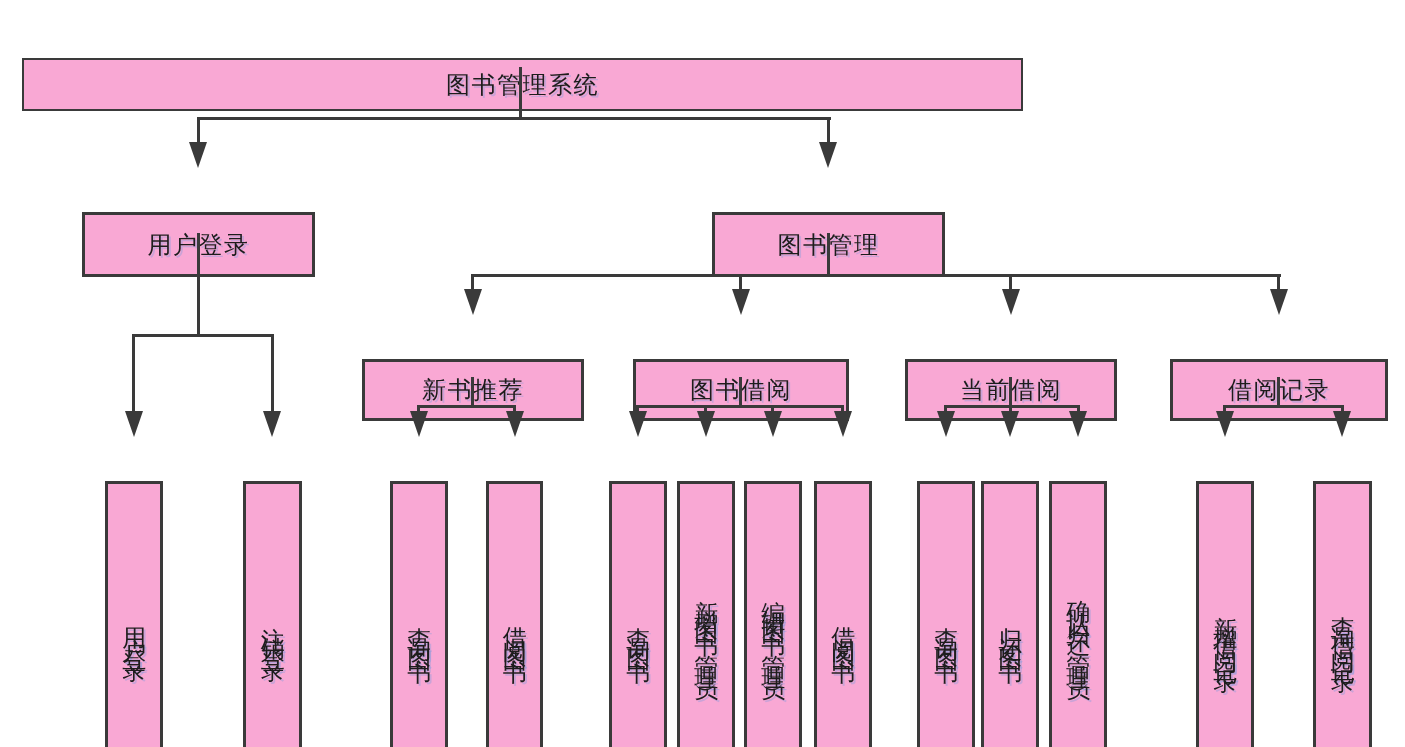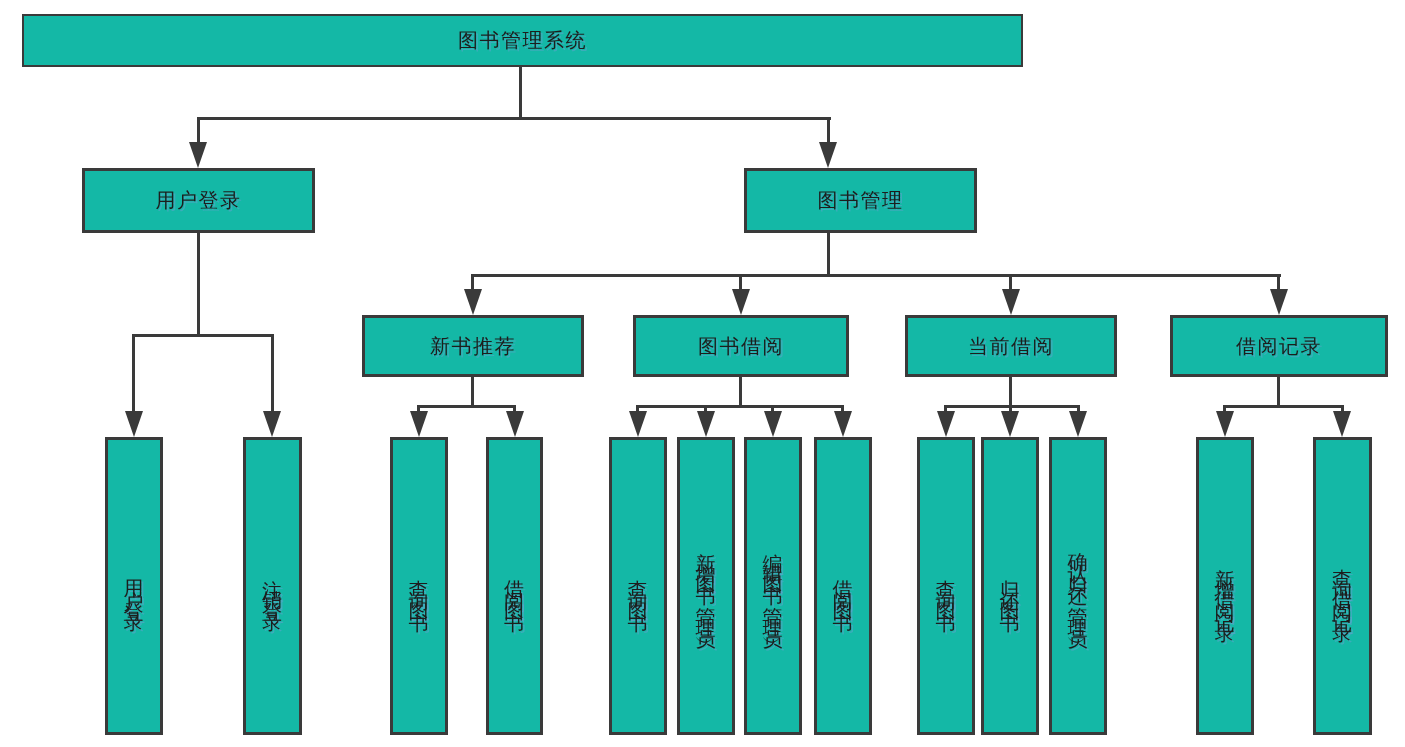--- a/index.html
+++ b/index.html
@@ -2,24 +2,25 @@
 <html><head>
 <meta charset="utf-8">
 <style>
   html,body{margin:0;padding:0;background:#ffffff;}
   .canvas{
     position:relative;width:1405px;height:747px;background:#ffffff;overflow:hidden;
     font-family:"Liberation Sans","DejaVu Sans",sans-serif;
   }
   .box{
     position:absolute;box-sizing:border-box;
-    border:3px solid #3a3a3a;background:#14b8a6;
+    border:3px solid #3a3a3a;background:#f9a8d4;
     display:flex;align-items:center;justify-content:center;
-    color:#1d1d1d;font-size:20px;letter-spacing:1.5px;
+    color:#1d1d1d;font-size:24px;letter-spacing:1.5px;
     text-shadow:2px 2px 0 rgba(125,155,220,0.38);
+    margin-top:44px;
   }
   .root{border-width:2px;}
   .vtext{
     writing-mode:vertical-rl;text-orientation:mixed;
     letter-spacing:11px;line-height:1.1;white-space:nowrap;
   }
   .vline{position:absolute;width:3px;background:#3a3a3a;}
   .hline{position:absolute;height:3px;background:#3a3a3a;}
   .arrow{
     position:absolute;width:0;height:0;
@@ -39,21 +40,21 @@
   <div class="box root" style="left:22px;top:14px;width:1001px;height:53px;">图书管理系统</div>
 
   <div class="vline" style="left:519px;top:67px;height:52px;"></div>
   <div class="hline" style="left:197px;top:117px;width:634px;"></div>
   <div class="vline" style="left:197px;top:117px;height:28px;"></div>
   <div class="arrow" style="left:189px;top:142px;"></div>
   <div class="vline" style="left:827px;top:117px;height:28px;"></div>
   <div class="arrow" style="left:819px;top:142px;"></div>
 
   <div class="box" style="left:82px;top:168px;width:233px;height:65px;">用户登录</div>
-  <div class="box" style="left:744px;top:168px;width:233px;height:65px;">图书管理</div>
+  <div class="box" style="left:712px;top:168px;width:233px;height:65px;">图书管理</div>
 
   <div class="vline" style="left:197px;top:233px;height:104px;"></div>
   <div class="hline" style="left:132px;top:334px;width:142px;"></div>
   <div class="vline" style="left:132px;top:334px;height:80px;"></div>
   <div class="arrow" style="left:125px;top:411px;"></div>
   <div class="vline" style="left:271px;top:334px;height:80px;"></div>
   <div class="arrow" style="left:263px;top:411px;"></div>
 
   <div class="vline" style="left:827px;top:233px;height:44px;"></div>
   <div class="hline" style="left:471px;top:274px;width:810px;"></div>

